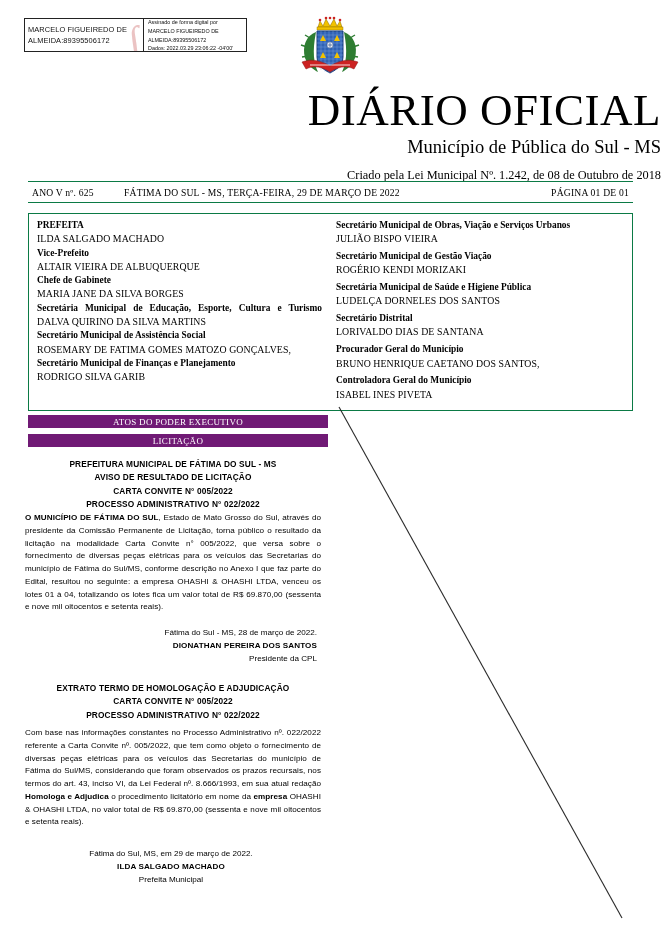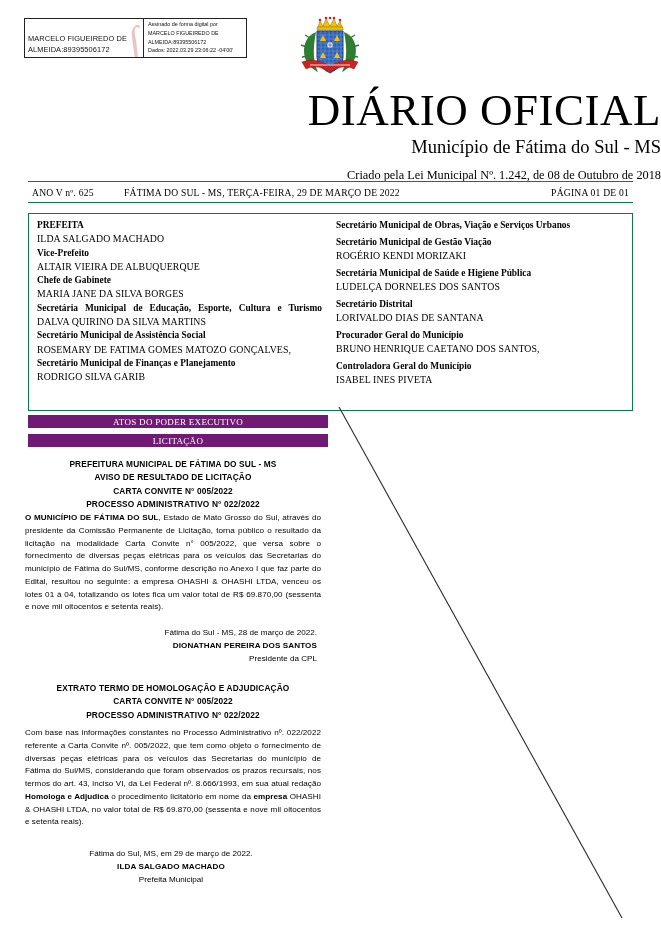--- a/index.html
+++ b/index.html
@@ -10,23 +10,23 @@
     font-family: "Liberation Serif", serif;
     color: #000;
     position: relative;
     overflow: hidden;
   }
   .page { position: relative; width: 661px; height: 935px; }
 
   
   .sig-stamp {
     position: absolute; left: 24px; top: 18px;
-    width: 223px; height: 40px;
+    width: 223px; height: 34px;
     border: 1px solid #222;
-    display: flex; align-items: flex-end;
+    display: flex; align-items: center;
     background: #fff; overflow: hidden;
   }
   .sig-left {
     width: 118px; padding: 2px 3px;
     display: flex; flex-direction: column; justify-content: center;
     font-family: "Liberation Sans", sans-serif;
     font-size: 7.4px; line-height: 1.5; color: #111;
     letter-spacing: .1px;
   }
   .sig-right {
@@ -186,21 +186,21 @@
     <path d="M41 38 l3 6 h-6 Z" fill="#f2c200"></path>
     <circle cx="34" cy="31" r="3.2" fill="#e9eef7" stroke="#1b3f7d" stroke-width=".5"></circle>
     <path d="M34 28.5 v5 M31.6 31 h4.8" stroke="#1b3f7d" stroke-width=".6"></path>
 
     <path d="M6 48 C16 44 26 47 34 52 C42 47 52 44 62 48 L58 55 C50 51 42 53 34 58 C26 53 18 51 10 55 Z" fill="#cc2222" stroke="#8c1515" stroke-width=".5"></path>
     <path d="M14 51 h40" stroke="#fff" stroke-width="1.6" opacity=".55"></path>
   </svg>
 
   <div class="masthead">
     <div class="title-main">DIÁRIO OFICIAL</div>
-    <div class="title-sub">Município de Fátima do Sul - MS</div>
+    <div class="title-sub">Município de Pública do Sul - MS</div>
     <div class="title-law">Criado pela Lei Municipal Nº. 1.242, de 08 de Outubro de 2018</div>
   </div>
 
   <div class="infobar">
     <div class="ib-ano">ANO V nº. 625</div>
     <div class="ib-date">FÁTIMA DO SUL - MS, TERÇA-FEIRA,  29  DE MARÇO DE 2022</div>
     <div class="ib-page">PÁGINA 01 DE 01</div>
   </div>
 
   <div class="officials">
@@ -213,20 +213,21 @@
       <div class="person">MARIA JANE DA SILVA BORGES</div>
       <div class="role">Secretária Municipal de Educação, Esporte, Cultura e Turismo</div>
       <div class="person">DALVA QUIRINO DA SILVA MARTINS</div>
       <div class="role nojust">Secretário Municipal de Assistência Social</div>
       <div class="person">ROSEMARY DE FATIMA GOMES MATOZO GONÇALVES,</div>
       <div class="role nojust">Secretário Municipal de Finanças e Planejamento</div>
       <div class="person">RODRIGO SILVA GARIB</div>
     </div>
     <div class="col col-right">
       <div class="role nojust">Secretário Municipal de Obras, Viação e Serviços Urbanos</div>
+      <div class="person">JULIÃO BISPO VIEIRA</div>
       <div class="role nojust">Secretário Municipal de Gestão Viação</div>
       <div class="person">ROGÉRIO KENDI MORIZAKI</div>
       <div class="role nojust">Secretária Municipal de Saúde e Higiene Pública</div>
       <div class="person">LUDELÇA DORNELES DOS SANTOS</div>
       <div class="role nojust">Secretário Distrital</div>
       <div class="person">LORIVALDO DIAS DE SANTANA</div>
       <div class="role nojust">Procurador Geral do Município</div>
       <div class="person">BRUNO HENRIQUE CAETANO DOS SANTOS,</div>
       <div class="role nojust">Controladora Geral do Município</div>
       <div class="person">ISABEL INES PIVETA</div>

